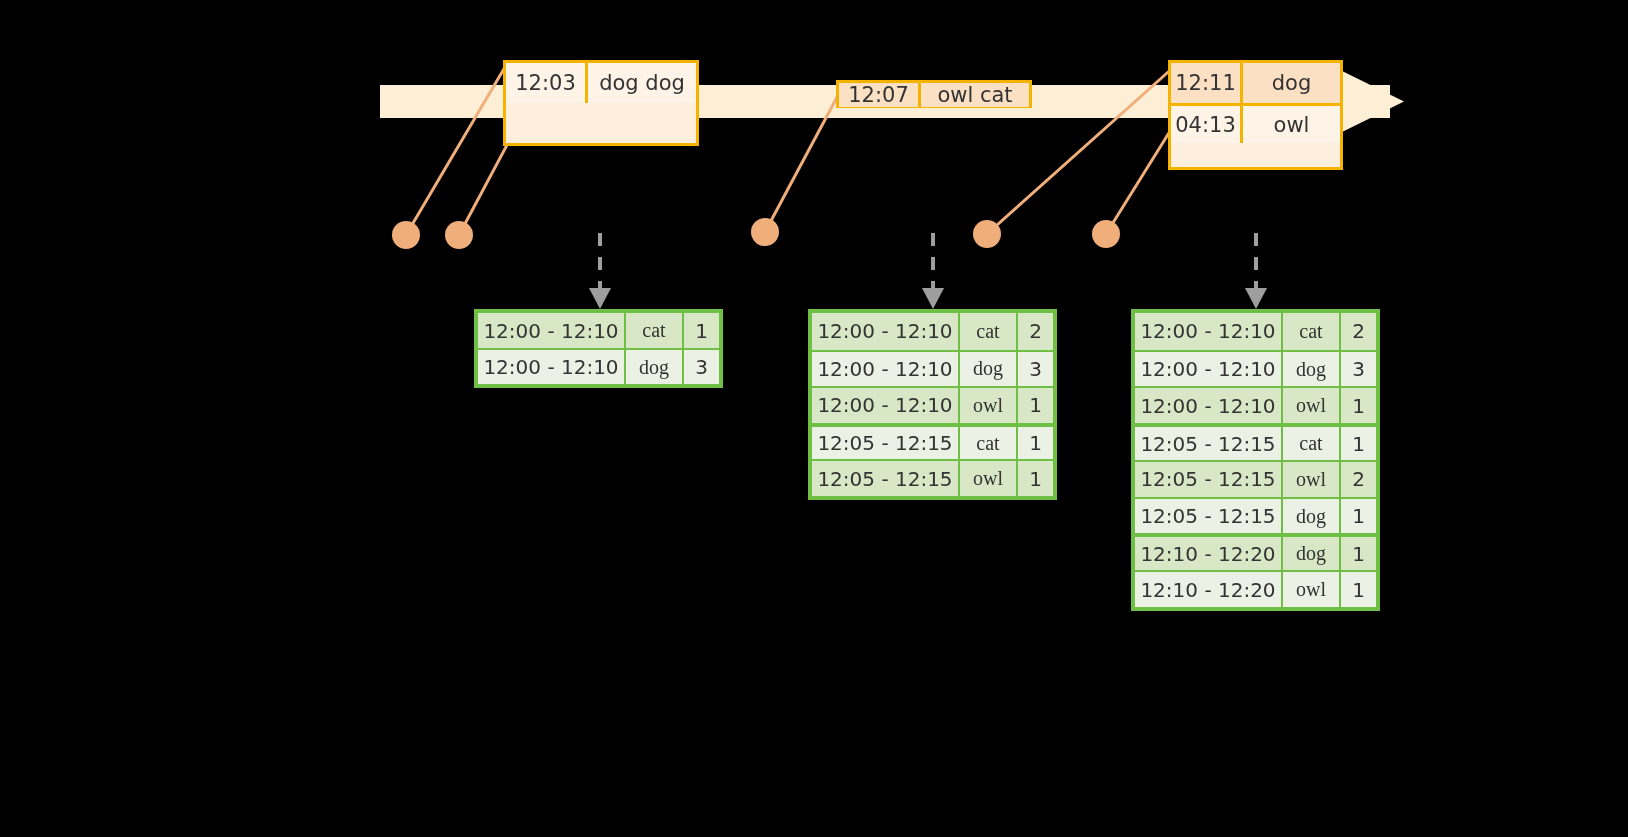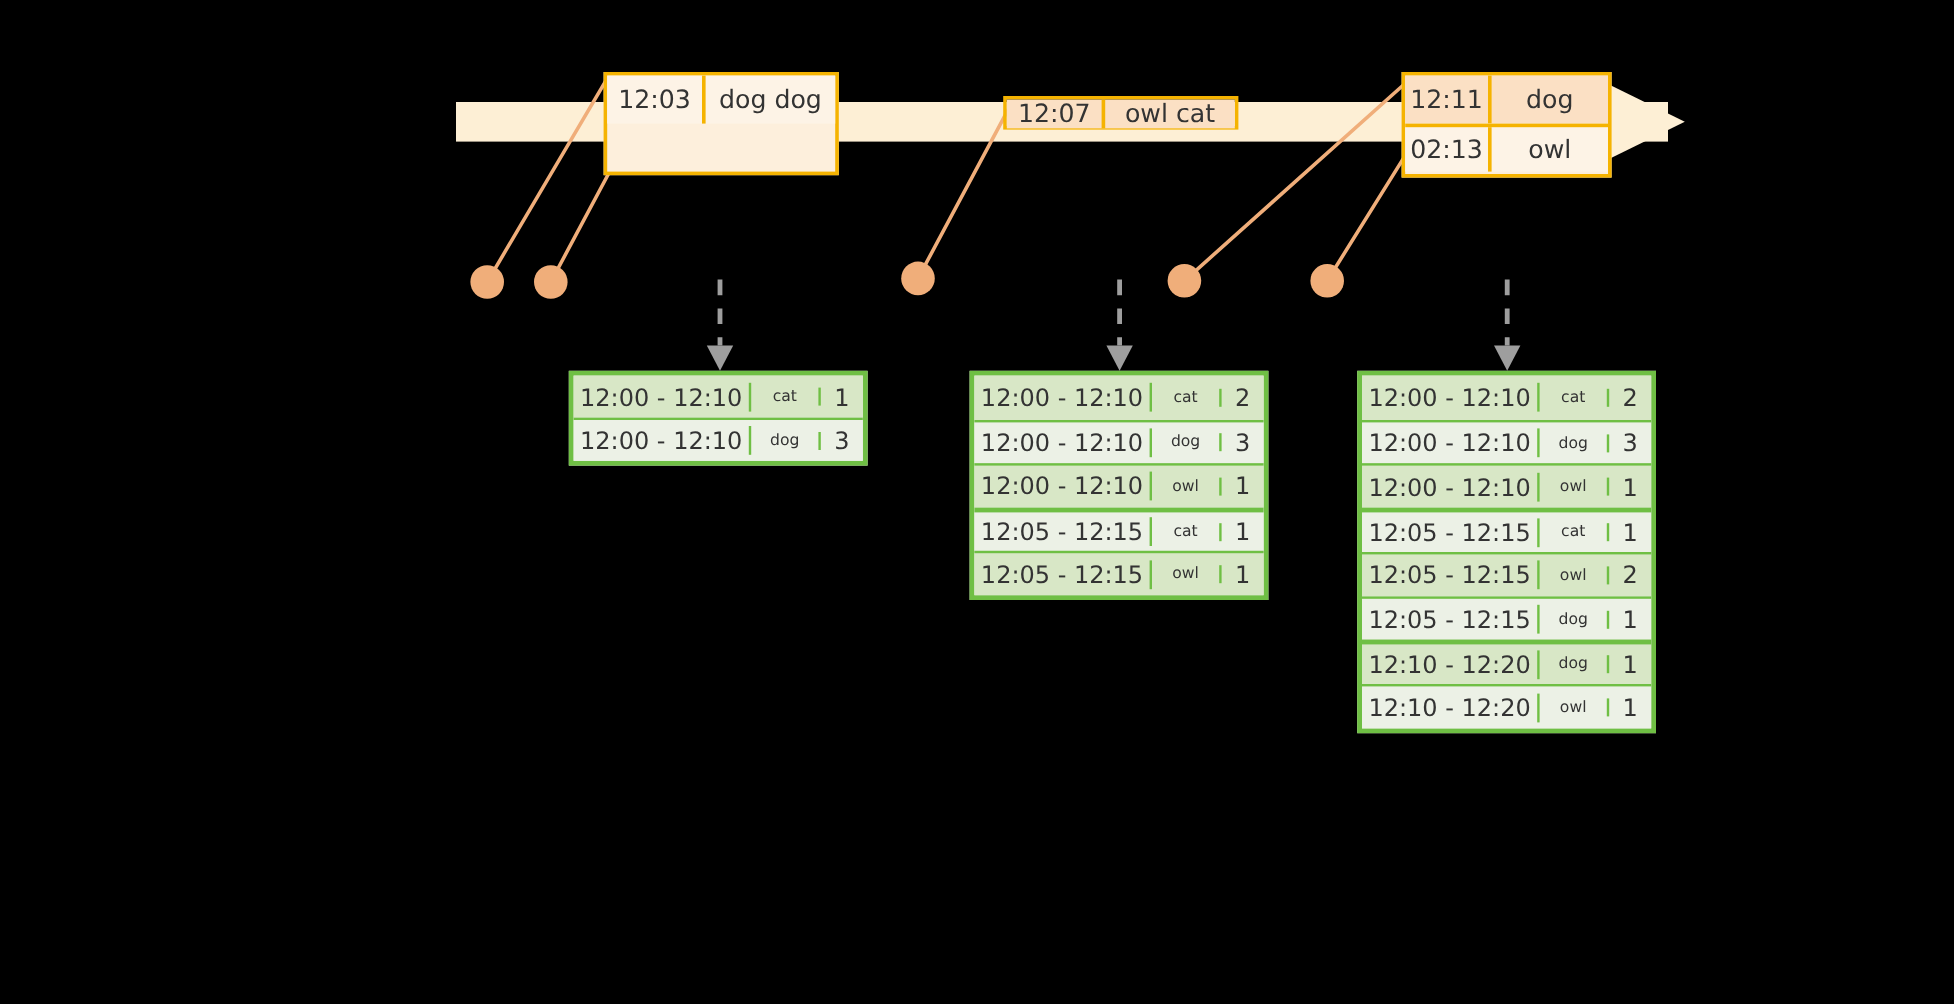--- a/index.html
+++ b/index.html
@@ -75,21 +75,20 @@
     box-sizing: border-box;
     background: #EDF3E6;
     display: flex;
     flex-direction: column;
   }
   .rt-row {
     display: flex;
     flex-direction: row;
     height: 37.5px;
     box-sizing: border-box;
-    align-items: center;
   }
   .rt-row.odd  { background: #D8E7C6; }
   .rt-row.even { background: #ECF1E6; }
   .rt-row + .rt-row { border-top: 2px solid #6FBF44; }
   .rt-row.group-sep { border-top: 4px solid #6FBF44; }
   .rt-window {
     display: flex;
     align-items: center;
     justify-content: center;
     box-sizing: border-box;
@@ -97,22 +96,23 @@
     font-size: 20px;
     color: #333333;
     white-space: nowrap;
   }
   .rt-word {
     display: flex;
     align-items: center;
     justify-content: center;
     box-sizing: border-box;
     border-right: 2px solid #6FBF44;
-    font-size: 13px;
-    color: #333333;
+    font-size: 20px;
+    color: #333333;
+    font-family: Liberation Serif, serif;
   }
   .rt-count {
     display: flex;
     align-items: center;
     justify-content: center;
     box-sizing: border-box;
     font-size: 20px;
     color: #333333;
   }
 </style>
@@ -167,27 +167,27 @@
     </div>
   </div>
 
   <div class="event-box" style="left:836px; top:80px; width:196px; height:28px;">
     <div class="event-row shade-a">
       <div class="ev-time" style="width:82px;">12:07</div>
       <div class="ev-words">owl cat</div>
     </div>
   </div>
 
-  <div class="event-box" style="left:1168px; top:60px; width:175px; height:88px;">
+  <div class="event-box" style="left:1168px; top:60px; width:175px; height:110px;">
     <div class="event-row shade-a">
       <div class="ev-time" style="width:72px;">12:11</div>
       <div class="ev-words">dog</div>
     </div>
     <div class="event-row shade-b">
-      <div class="ev-time" style="width:72px;">02:13</div>
+      <div class="ev-time" style="width:72px;">04:13</div>
       <div class="ev-words">owl</div>
     </div>
   </div>
 
   <div class="result-table" id="result-table-1" style="left:474px; top:309px; width:249px; height:79px;">
       <div class="rt-row odd">
         <div class="rt-window" style="width: 148px;">12:00 - 12:10</div>
         <div class="rt-word" style="width: 58px;">cat</div>
         <div class="rt-count" style="flex: 1 1 0%;">1</div>
       </div>

